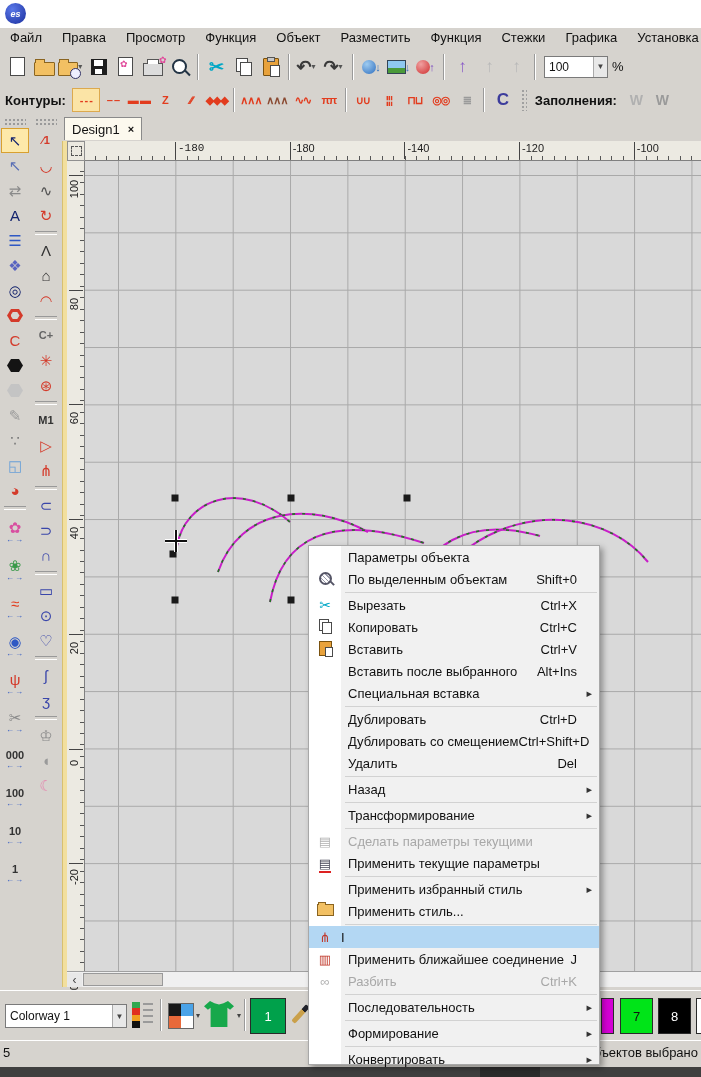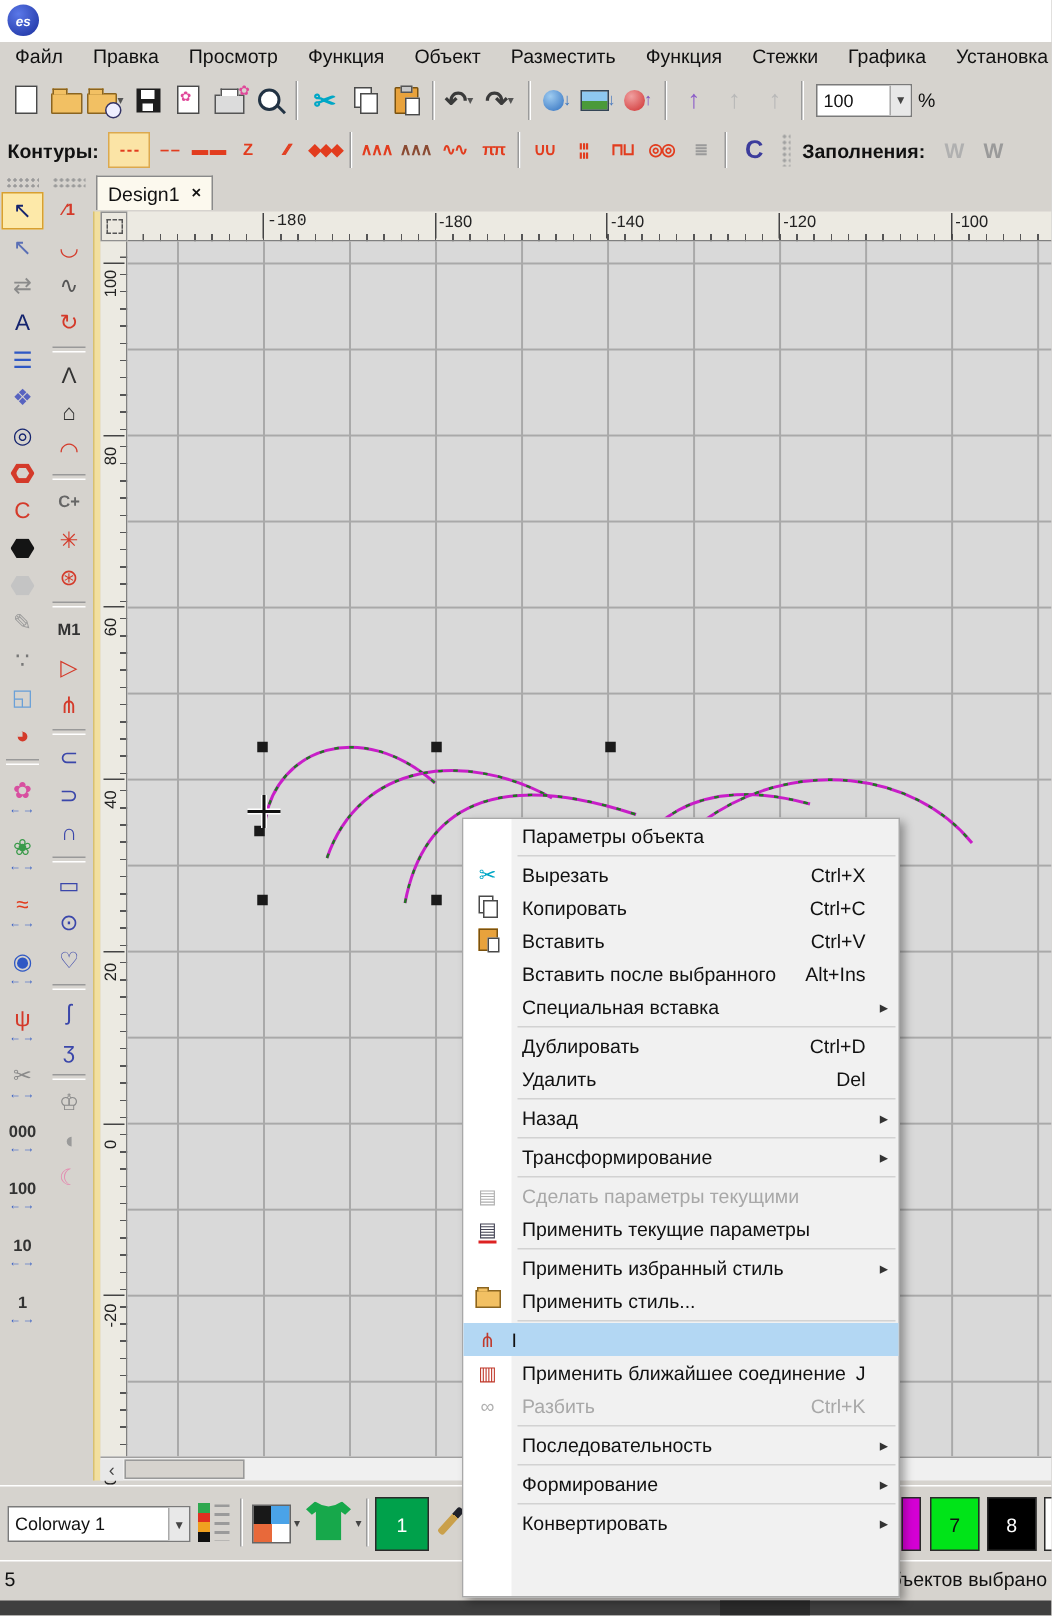--- a/index.html
+++ b/index.html
@@ -565,20 +565,25 @@
 </div>
 <div class="abs" id="bottomstrip">
     <i></i>
   </div>
 
 <div class="abs" id="ctxmenu">
     <div class="mitem">
       <span class="mic"></span>
       <span class="mlabel">Параметры объекта</span>
     </div>
+    <div class="mitem">
+      <span class="mic"><span class="mi-mag"></span></span>
+      <span class="mlabel">По выделенным объектам</span>
+      <span class="mshortcut">Shift+0</span>
+    </div>
     <div class="msep"></div>
     <div class="mitem">
       <span class="mic"><span style="color:#00a7c6;font-size:14px">✂</span></span>
       <span class="mlabel">Вырезать</span>
       <span class="mshortcut">Ctrl+X</span>
     </div>
     <div class="mitem">
       <span class="mic"><span class="mi-copy"><i></i><i></i></span></span>
       <span class="mlabel">Копировать</span>
       <span class="mshortcut">Ctrl+C</span>
@@ -596,20 +601,25 @@
     <div class="mitem">
       <span class="mic"></span>
       <span class="mlabel">Специальная вставка</span>
       <span class="marrow">▸</span>
     </div>
     <div class="msep"></div>
     <div class="mitem">
       <span class="mic"></span>
       <span class="mlabel">Дублировать</span>
       <span class="mshortcut">Ctrl+D</span>
+    </div>
+    <div class="mitem">
+      <span class="mic"></span>
+      <span class="mlabel">Дублировать со смещением</span>
+      <span class="mshortcut">Ctrl+Shift+D</span>
     </div>
     <div class="mitem">
       <span class="mic"></span>
       <span class="mlabel">Удалить</span>
       <span class="mshortcut">Del</span>
     </div>
     <div class="msep"></div>
     <div class="mitem">
       <span class="mic"></span>
       <span class="mlabel">Назад</span>

